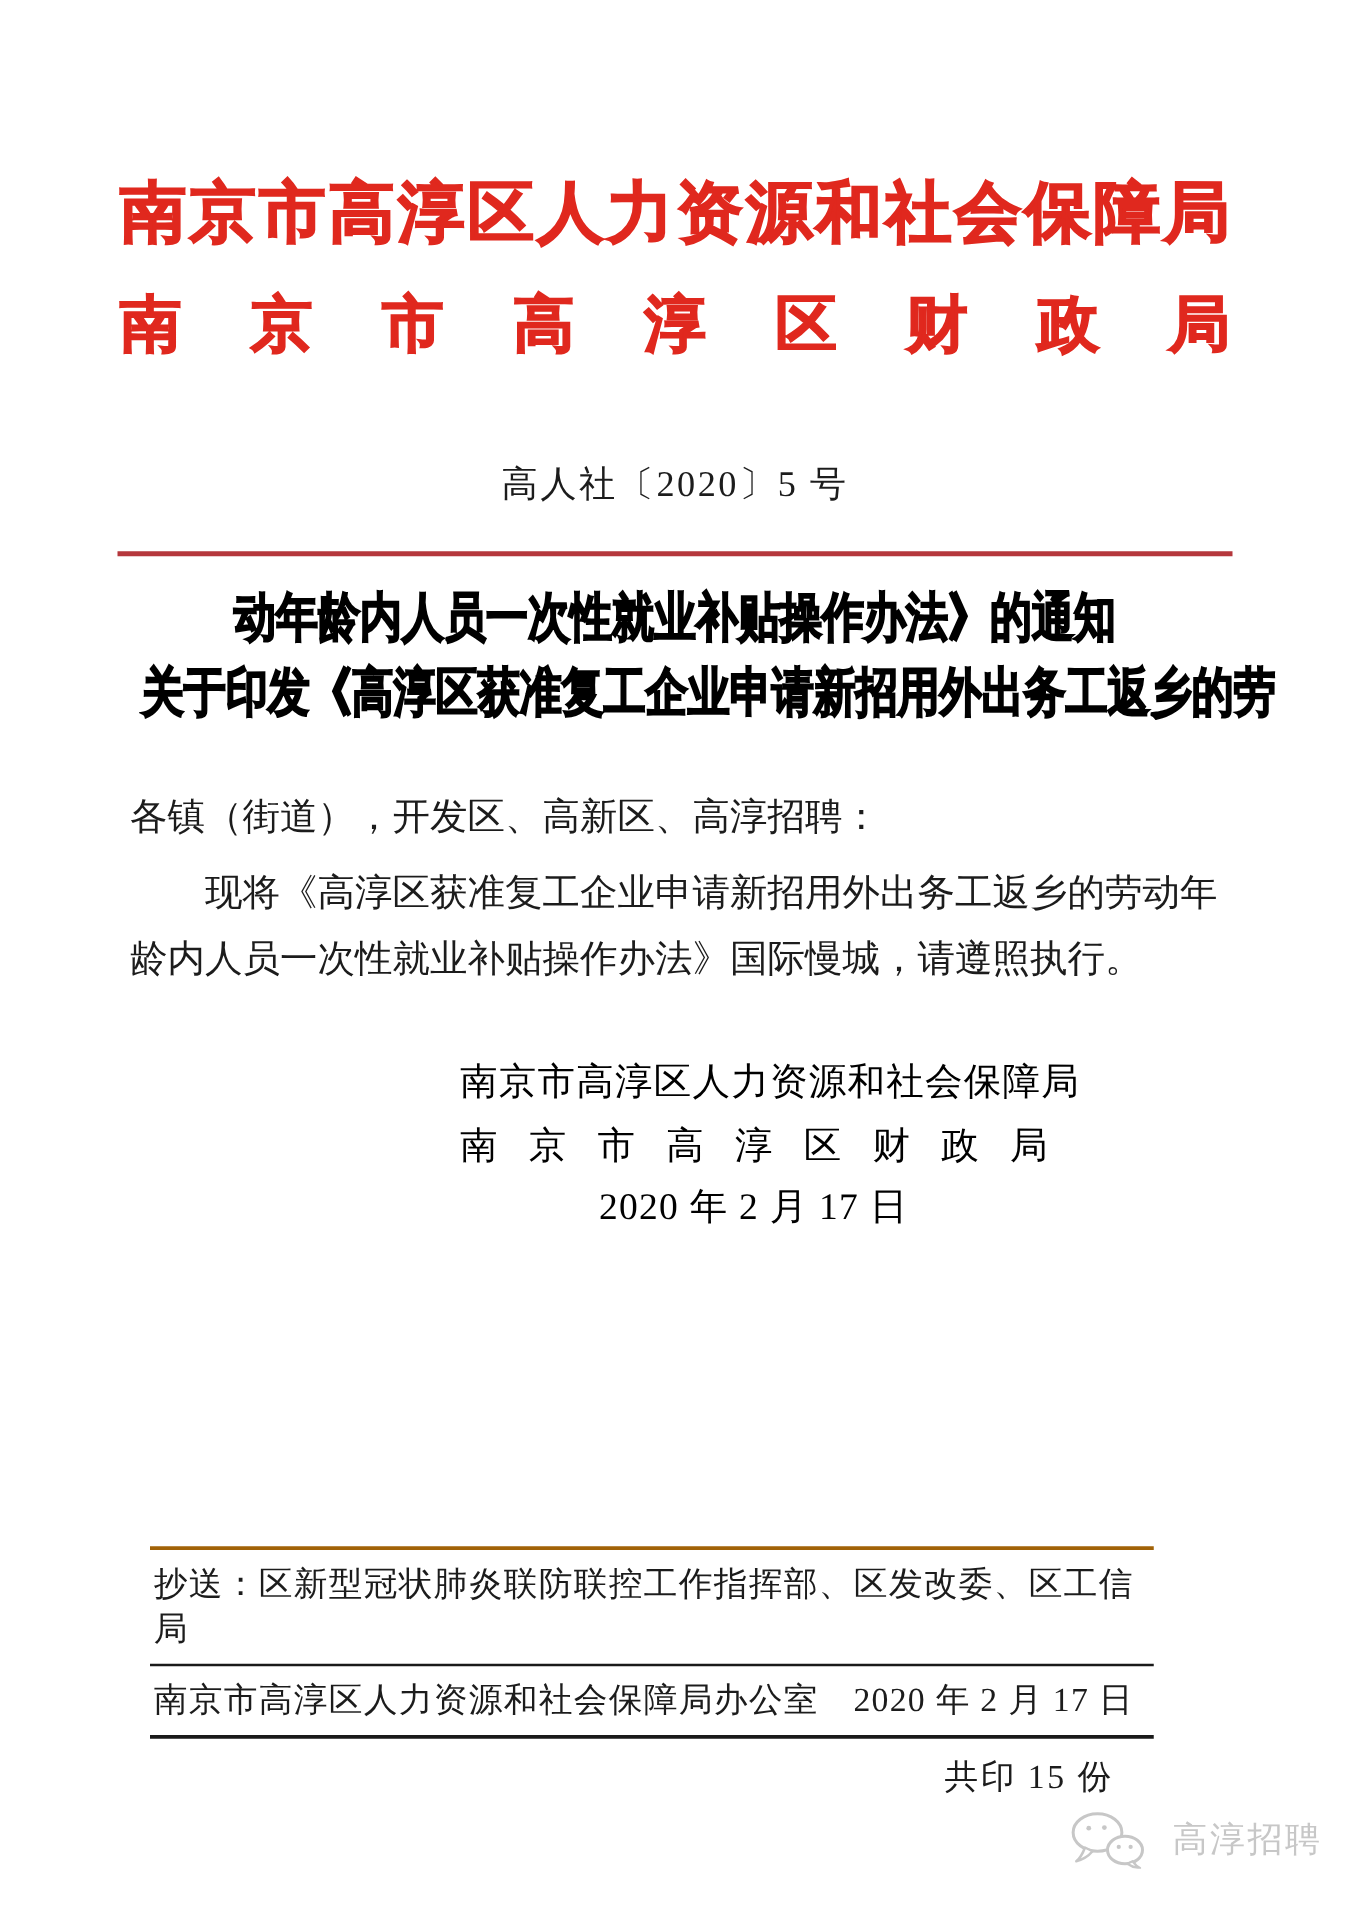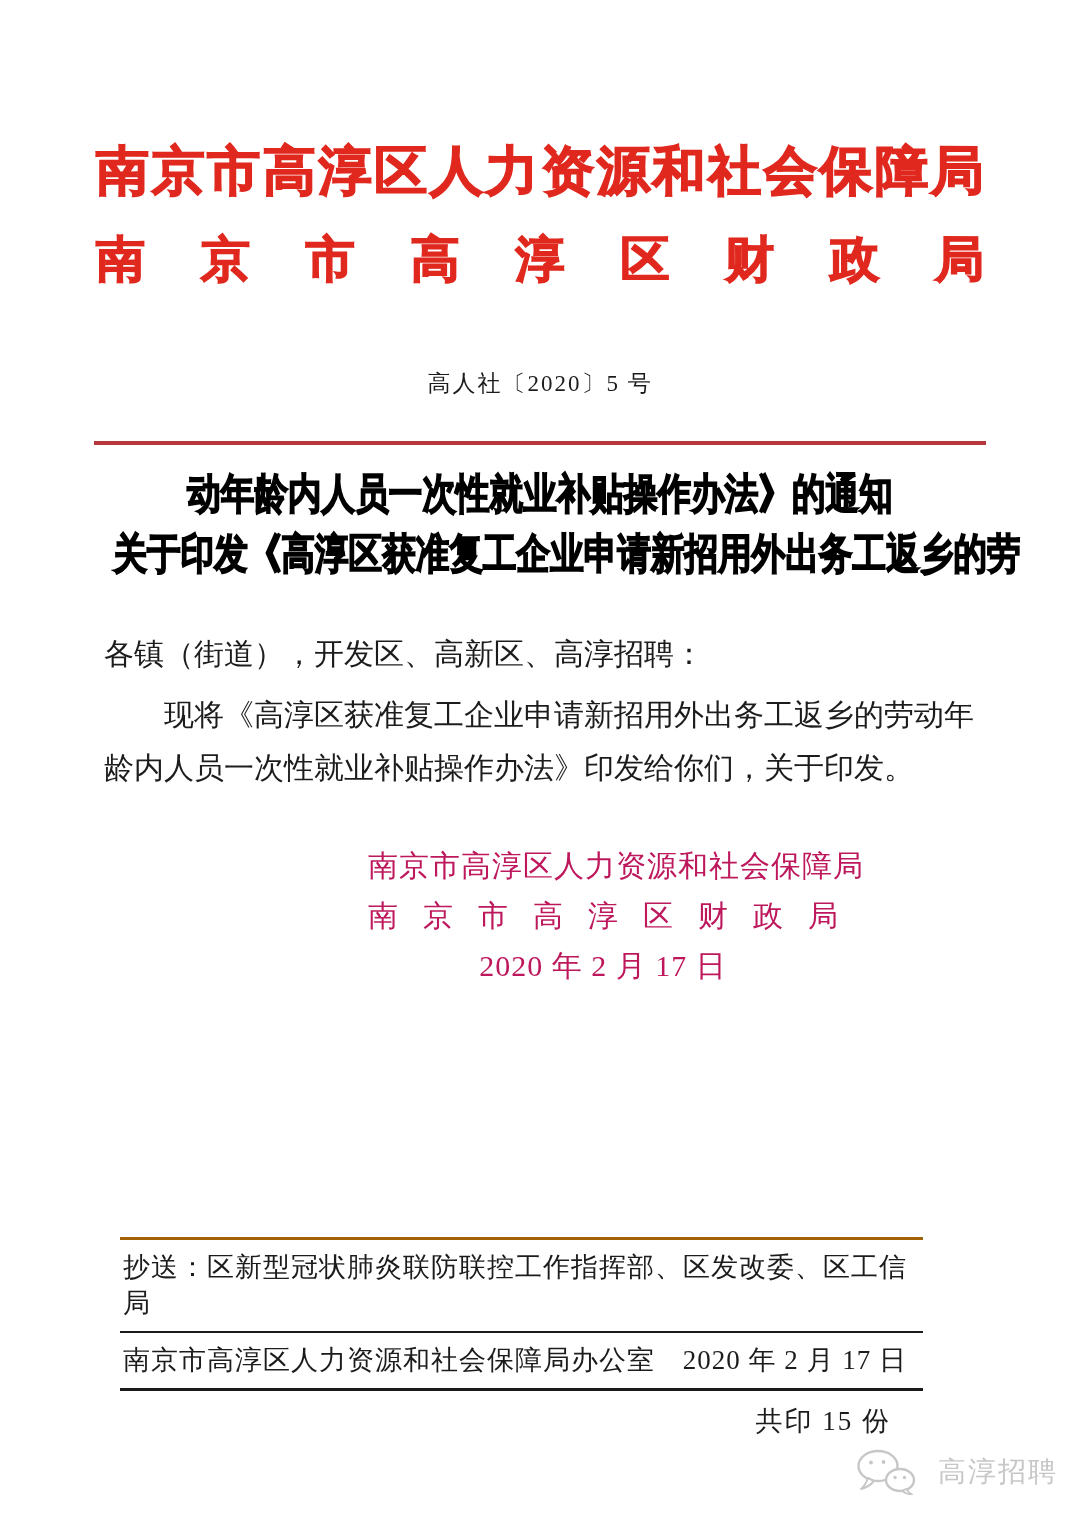--- a/index.html
+++ b/index.html
@@ -25,21 +25,21 @@
     line-height: 58px; white-space: nowrap;
   }
   .hdr2 {
     position: absolute; left: 96px; top: 232px; width: 888px;
     font-size: 49px; font-weight: bold; color: #e0281e;
     -webkit-text-stroke: 1.4px #e0281e;
     line-height: 56px; white-space: nowrap;
   }
   .docnum {
     position: absolute; left: 0; top: 368px; width: 100%;
-    text-align: center; font-size: 23px; letter-spacing: 2px;
+    text-align: center; font-size: 29px; letter-spacing: 2px;
   }
   .redline {
     position: absolute; left: 94px; top: 441px; width: 892px; height: 4px;
     background: #b5373c;
   }
 
   .title {
     position: absolute; left: 0; top: 464px; width: 100%;
     text-align: center; color: #000;
     font-family: "Liberation Sans", "DejaVu Sans", sans-serif;
@@ -53,21 +53,21 @@
 
   .bodytext {
     position: absolute; left: 104px; top: 632px; width: 876px;
     font-size: 30px; color: #1c1c1c;
   }
   .salutation { line-height: 44px; }
   .para { margin: 12px 0 0 0; text-indent: 60px; line-height: 53px; }
 
   .sig {
     position: absolute; left: 368px; top: 841px; width: 470px;
-    font-size: 30px; color: #be185d;
+    font-size: 30px; color: #000000;
   }
   .sig-org1 { line-height: 50px; text-align: center; letter-spacing: 1px; white-space: nowrap; }
   .sig-org2 { height: 50px; align-items: center; }
   .sig-date { line-height: 50px; text-align: center; letter-spacing: 1px; }
 
   .footer {
     position: absolute; left: 120px; top: 1237px; width: 803px;
     font-size: 27px; color: #1c1c1c;
     border-top: 3px solid #a16207;
   }
@@ -125,21 +125,21 @@
 
   <div class="redline"></div>
 
   <div class="title">
     <div class="tline"><span>动年龄内人员一次性就业补贴操作办法》的通知</span></div>
     <div class="tline"><span>关于印发《高淳区获准复工企业申请新招用外出务工返乡的劳</span></div>
   </div>
 
   <div class="bodytext">
     <div class="salutation">各镇（街道），开发区、高新区、高淳招聘：</div>
-    <p class="para">现将《高淳区获准复工企业申请新招用外出务工返乡的劳动年龄内人员一次性就业补贴操作办法》印发给你们，关于印发。</p>
+    <p class="para">现将《高淳区获准复工企业申请新招用外出务工返乡的劳动年龄内人员一次性就业补贴操作办法》国际慢城，请遵照执行。</p>
   </div>
 
   <div class="sig">
     <div class="sig-org1">南京市高淳区人力资源和社会保障局</div>
     <div class="sig-org2 char-justify">
         <span>南</span>
         <span>京</span>
         <span>市</span>
         <span>高</span>
         <span>淳</span>

